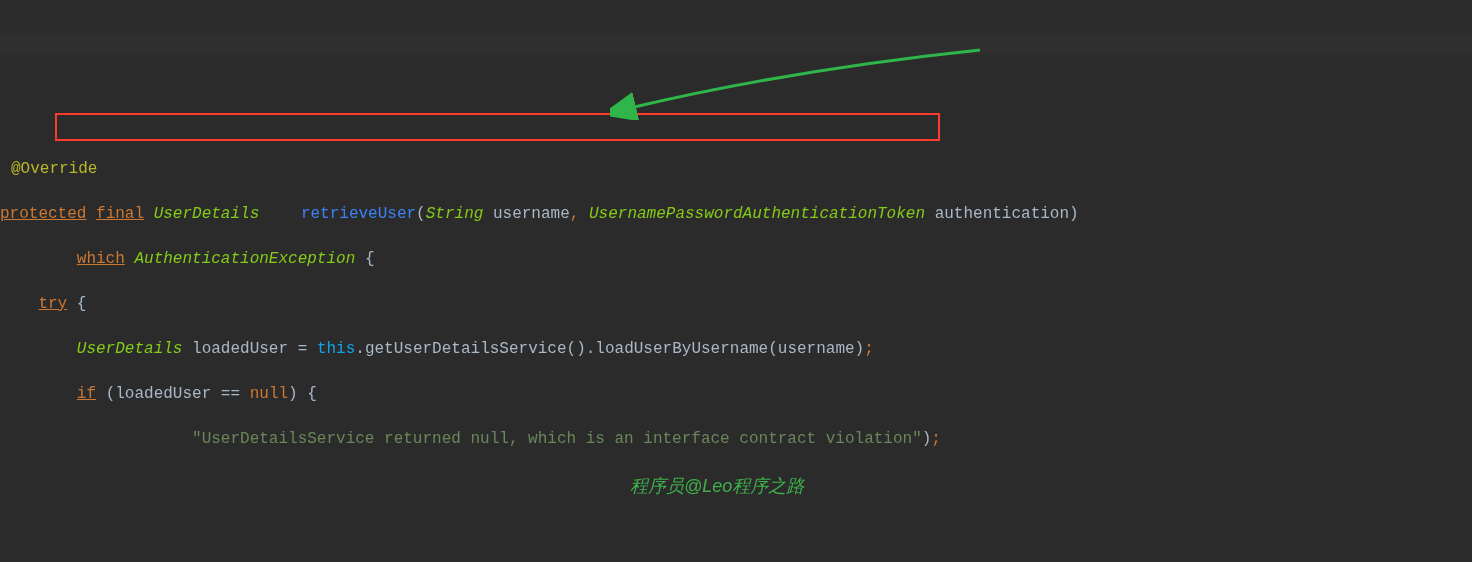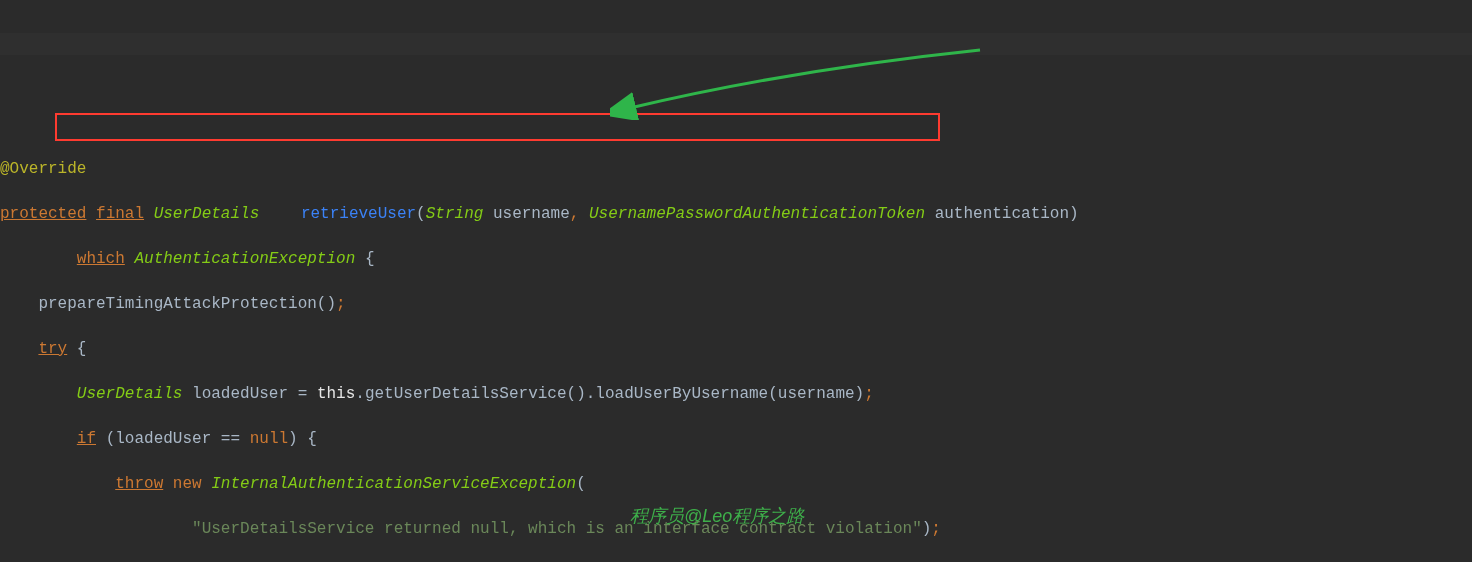--- a/index.html
+++ b/index.html
@@ -13,27 +13,27 @@
     position: relative;
     width: 1472px;
     height: 562px;
     overflow: hidden;
   }
   .code-area {
     padding: 0;
     position: relative;
   }
   .line { display: block; }
-  .annotation { color: #bbb529; }
+  .annotation { color: #bbb529; padding-left: 11px; }
   .keyword { color: #cc7832; text-decoration: underline; }
   .type { color: #84cc16; font-style: italic; }
   .method-decl { color: #3b82f6; margin-left: 32px; }
   .method-call { color: #a9b7c6; }
   .param { color: #a9b7c6; text-align: right; }
-  .this-kw { color: #e5e5e5; font-family: Liberation Mono, monospace; }
+  .this-kw { color: #0ea5e9; font-family: Liberation Mono, monospace; }
   .null-kw { color: #cc7832; }
   .new-kw { color: #cc7832; }
   .string { color: #6a8759; }
   .punct { color: #a9b7c6; }
   .comma { color: #cc7832; }
   .semi { color: #cc7832; }
   .redbox {
     position: absolute;
     border: 2px solid #ff3b30;
     pointer-events: none;
@@ -60,25 +60,23 @@
 <body>
 
 
 
 <div class="bar" style="top:33px;"></div>
 
 <div class="code-area">
 <span class="line"><span class="annotation">@Override</span></span>
 <span class="line"><span class="keyword">protected</span> <span class="keyword">final</span> <span class="type">UserDetails</span> <span class="method-decl">retrieveUser</span><span class="punct">(</span><span class="type">String</span> <span class="param">username</span><span class="comma">,</span> <span class="type">UsernamePasswordAuthenticationToken</span> <span class="param">authentication</span><span class="punct">)</span></span>
 <span class="line">        <span class="keyword">which</span> <span class="type">AuthenticationException</span> <span class="punct">{</span></span>
-<span class="line">    <span class="method-call">prepareTimingAttackProtection</span><span class="punct">()</span><span class="semi">;</span></span>
 <span class="line">    <span class="keyword">try</span> <span class="punct">{</span></span>
 <span class="line">        <span class="type">UserDetails</span> <span class="param">loadedUser</span> <span class="punct">=</span> <span class="this-kw">this</span><span class="punct">.</span><span class="method-call">getUserDetailsService</span><span class="punct">().</span><span class="method-call">loadUserByUsername</span><span class="punct">(</span><span class="param">username</span><span class="punct">)</span><span class="semi">;</span></span>
 <span class="line">        <span class="keyword">if</span> <span class="punct">(</span><span class="param">loadedUser</span> <span class="punct">==</span> <span class="null-kw">null</span><span class="punct">)</span> <span class="punct">{</span></span>
-<span class="line">            <span class="keyword">throw</span> <span class="new-kw">new</span> <span class="type">InternalAuthenticationServiceException</span><span class="punct">(</span></span>
 <span class="line">                    <span class="string">"UserDetailsService returned null, which is an interface contract violation"</span><span class="punct">)</span><span class="semi">;</span></span>
 
 
 
 
 
 
 
 
 
@@ -93,16 +91,16 @@
 
 <svg class="arrow-svg" style="left:610px; top:40px; width:380px; height:80px;">
   <defs>
     <marker id="ah" markerWidth="12" markerHeight="10" refX="2" refY="5" orient="auto">
       <polygon points="0 0, 12 5, 0 10" fill="#2fb54a"></polygon>
     </marker>
   </defs>
   <path d="M 370 10 Q 180 30, 20 68" stroke="#2fb54a" stroke-width="3" fill="none" marker-end="url(#ah)"></path>
 </svg>
 
-<div class="watermark" style="left:630px; top:505px;">程序员@Leo程序之路</div>
+<div class="watermark" style="left:630px; top:475px;">程序员@Leo程序之路</div>
 
 
 
 
 </body></html>

